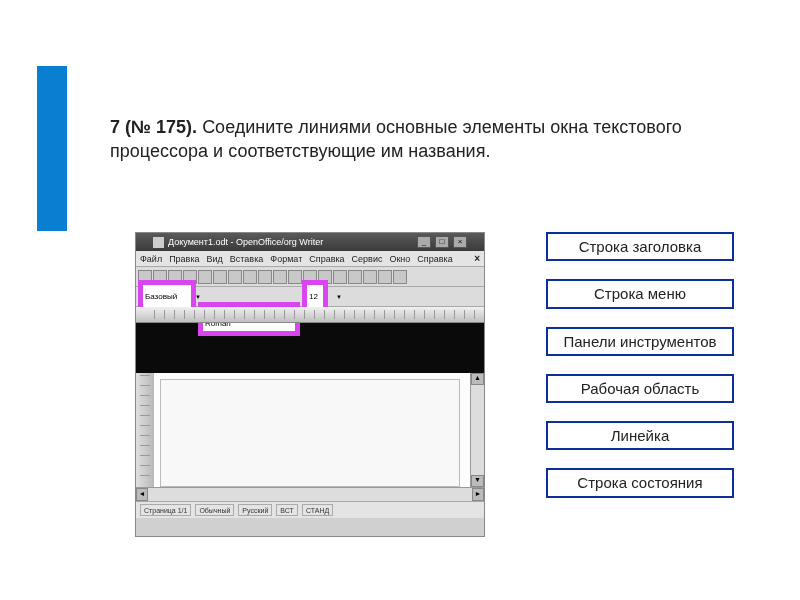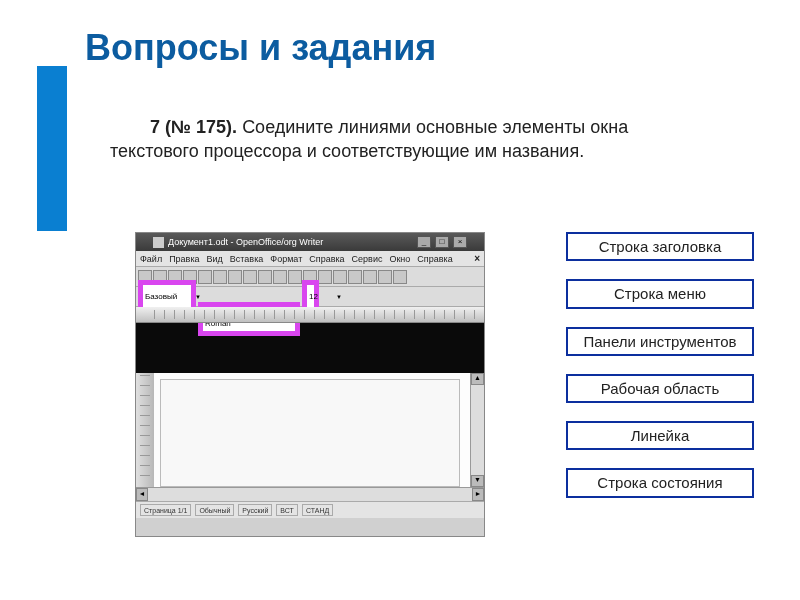--- a/index.html
+++ b/index.html
@@ -34,21 +34,21 @@
   }
   .task-text {
     position: absolute;
     left: 110px;
     top: 115px;
     width: 585px;
     font-size: 18px;
     color: #222;
     line-height: 1.35;
   }
-  .task-text .bold { font-weight: bold; margin-left: 40px; }
+  .task-text .bold { font-weight: bold; }
   .editor-thumb {
     position: absolute;
     left: 135px;
     top: 232px;
     width: 350px;
     height: 305px;
     background: #d0d0d0;
     border: 1px solid #888;
   }
   .ed-titlebar {
@@ -175,21 +175,21 @@
     display: flex;
     align-items: center;
     gap: 4px;
     font-size: 7px;
     padding: 0 4px;
     color: #333;
   }
   .ed-status .cell { border: 1px solid #aaa; padding: 0 3px; height: 12px; display: flex; align-items: center; }
   .labels {
     position: absolute;
-    right: 46px;
+    right: 66px;
     top: 232px;
     width: 188px;
     display: flex;
     flex-direction: column;
     gap: 18px;
   }
   .label-box {
     border: 2px solid #0c2f9e;
     background: #fff;
     text-align: center;
@@ -200,21 +200,20 @@
   }
   .labels .gap-l { margin-top: 0; }
 </style>
 </head>
 <body>
 
 <div class="slide">
 
   <div class="accent-bar"></div>
 
-  <div class="title">Вопросы и задания</div>
 
   <div class="task-text">
     <span class="bold">7 (№ 175).</span>
     <span>Соедините линиями основные элементы окна текстового процессора и соответствующие им названия.</span>
   </div>
 
   <div class="editor-thumb">
     <div class="ed-titlebar">
       <span class="icon"></span>
       <span class="ttl">Документ1.odt - OpenOffice/org Writer</span>
@@ -256,21 +255,21 @@
     </div>
     <div class="ed-toolbar2">
       <div class="dd" style="width:58px;">
         <span>Базовый</span>
         <span class="arr">▼</span>
       </div>
       <div class="dd" style="width:102px;margin-top:44px;">
         <span>Times New Roman</span>
         <span class="arr">▼</span>
       </div>
-      <div class="dd" style="width:17px;align-items:center;">
+      <div class="dd" style="width:26px;align-items:center;">
         <span>12</span>
         <span class="arr">▼</span>
       </div>
       <span class="tb"></span>
       <span class="tb"></span>
       <span class="tb"></span>
       <span class="tb"></span>
       <span class="tb"></span>
       <span class="tb"></span>
       <span class="tb"></span>

